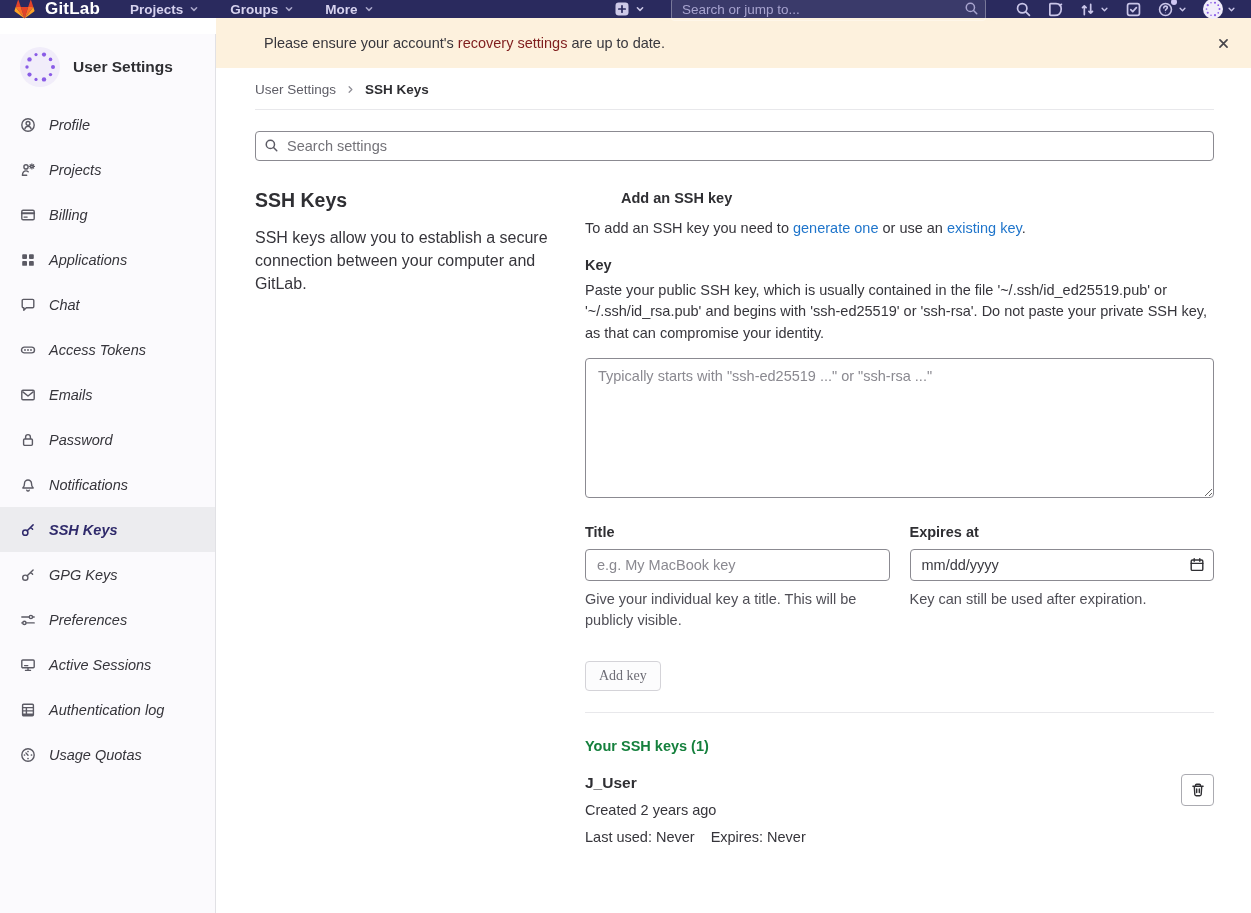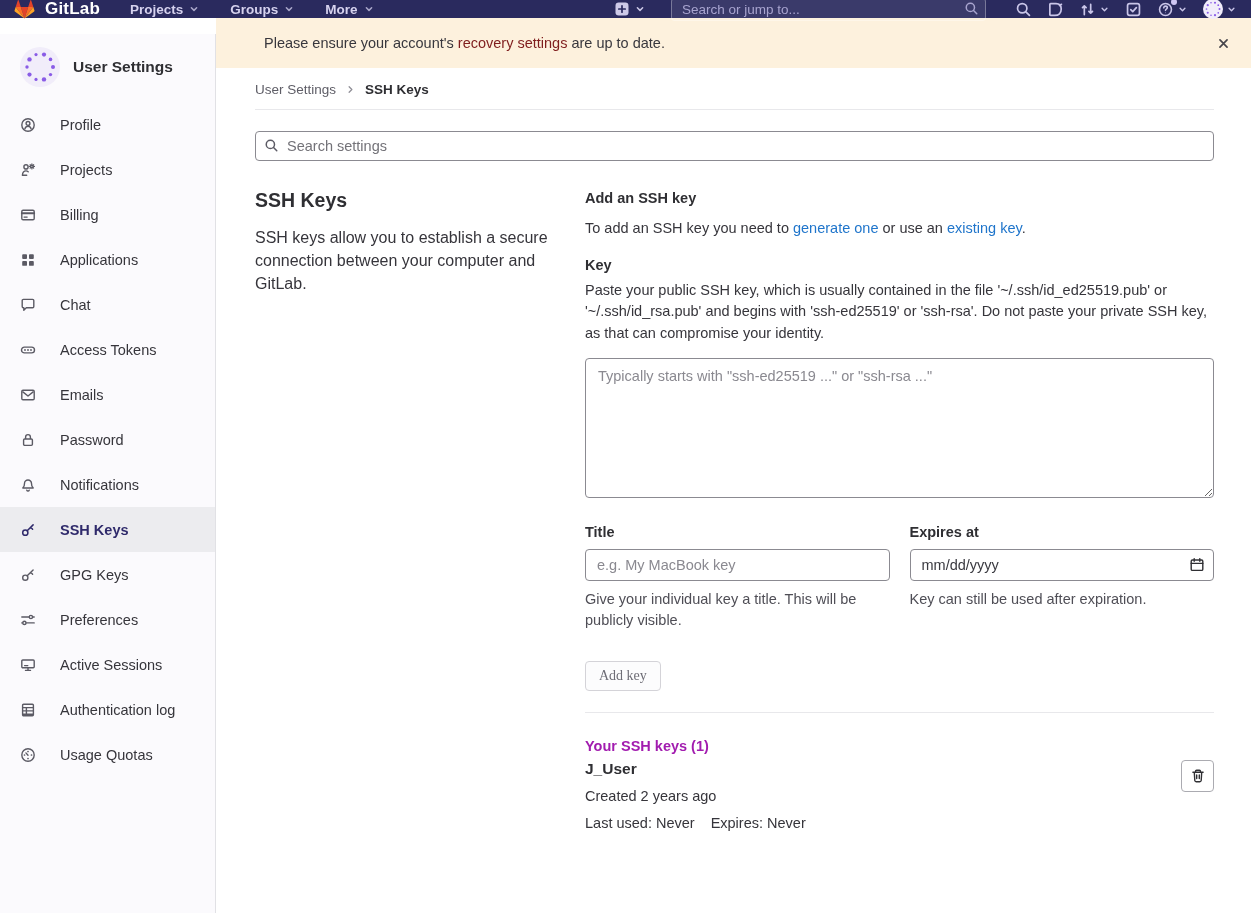--- a/index.html
+++ b/index.html
@@ -20,21 +20,21 @@
   .nav-search .nav-search-icon { position: absolute; right: 7px; top: 3px; color: #a8a4cf; }
   .nav-icon-btn { display: flex; align-items: center; gap: 3px; cursor: pointer; color: #c9c5e8; background: none; border: none; padding: 0; }
   .help-wrap { position: relative; }
   .help-dot { position: absolute; top: -2px; right: -3px; width: 6px; height: 6px; border-radius: 50%; background: #cfc6f4; }
   .avatar-sm { width: 20px; height: 20px; border-radius: 50%; display: block; }
 
   
   .sidebar { position: absolute; left: 0; top: 34px; bottom: 0; width: 216px; background: #fbfafd; border-right: 1px solid #e1e1e5; overflow: hidden; }
   .sb-header { display: flex; align-items: center; gap: 13px; padding: 13px 14px 15px 20px; }
   .sb-title { font-size: 15.5px; font-weight: 700; color: #2f2f33; }
-  .sb-item { height: 45px; display: flex; align-items: center; gap: 24px; padding: 0 14px 0 20px; font-size: 14.5px; color: #36353b; cursor: pointer; text-decoration: none; }
+  .sb-item { height: 45px; display: flex; align-items: center; gap: 13px; padding: 0 14px 0 20px; font-size: 14.5px; color: #36353b; cursor: pointer; text-decoration: none; font-style: italic; }
   .sb-item .sb-icon { color: #5b5a64; display: flex; }
   .sb-item.active { background: #ececef; color: #2f2a6b; font-weight: 700; }
   .sb-item.active .sb-icon { color: #2f2a6b; }
 
   
   .main { margin-left: 216px; height: 879px; }
   .banner { height: 50px; background: #fdf1dd; display: flex; align-items: center; padding: 0 16px 0 48px; font-size: 14.5px; color: #38373d; }
   .banner a { color: #7f1d1d; text-decoration: none; cursor: pointer; }
   .banner-close { margin-left: auto; background: none; border: none; color: #47464c; cursor: pointer; display: flex; padding: 4px; }
 
@@ -46,41 +46,41 @@
 
   .settings-search { margin-top: 21px; position: relative; }
   .settings-search input { width: 100%; height: 30px; border: 1px solid #8b8a91; border-radius: 4px; padding: 0 10px 0 31px; font-size: 14.5px; color: #333; font-family: inherit; outline: none; }
   .settings-search input::placeholder { color: #737278; }
   .settings-search .ss-icon { position: absolute; left: 9px; top: 7px; color: #5b5a64; }
 
   .columns { display: grid; grid-template-columns: 300px 1fr; column-gap: 30px; margin-top: 16px; }
   .page-title { font-size: 19.5px; font-weight: 700; color: #2f2f33; margin: 12px 0 14px; }
   .col-desc { font-size: 16px; line-height: 1.45; color: #36353b; }
 
-  .form-heading { font-size: 14.5px; font-weight: 700; color: #2f2f33; margin-top: 13px; }
+  .form-heading { font-size: 14.5px; font-weight: 700; color: #2f2f33; margin-top: 13px; margin-left: 36px; }
   .intro { margin: 14px 0 21px; font-size: 14.5px; color: #36353b; }
   .intro a, .key-item a { color: #1f75cb; text-decoration: none; cursor: pointer; }
   .key-label { font-size: 14.5px; font-weight: 700; color: #2f2f33; margin-bottom: 7px; }
   .key-desc { font-size: 14.5px; line-height: 1.47; color: #36353b; margin-bottom: 14px; }
   textarea.key-area { width: 100%; height: 140px; border: 1px solid #8b8a91; border-radius: 4px; padding: 9px 12px; font-size: 14.5px; color: #333; font-family: inherit; resize: vertical; outline: none; }
   textarea.key-area::placeholder { color: #8a8990; }
 
   .field-row { display: grid; grid-template-columns: 1fr 1fr; column-gap: 20px; margin-top: 22px; }
   .field-label { font-size: 14.5px; font-weight: 700; color: #2f2f33; margin-bottom: 9px; }
   .text-input { width: 100%; height: 32px; border: 1px solid #8b8a91; border-radius: 4px; padding: 0 11px; font-size: 14.5px; color: #333; font-family: inherit; outline: none; }
   .text-input::placeholder { color: #8a8990; }
   .expires-wrap { position: relative; }
   .expires-wrap input::placeholder { color: #3a3a40; }
   .cal-icon { position: absolute; right: 9px; top: 8px; color: #2f2f33; pointer-events: none; display: flex; }
   .field-help { margin-top: 8px; font-size: 14.5px; color: #4f4e56; line-height: 1.45; }
 
   .add-key-btn { margin-top: 30px; height: 30px; padding: 0 13px; border: 1px solid #d4d3d8; border-radius: 4px; background: #fcfcfd; color: #6e6d76; font-size: 14px; font-family: Liberation Serif, serif; cursor: pointer; }
 
   .divider { border: none; border-top: 1px solid #e8e8eb; margin-top: 21px; }
-  .your-keys-heading { font-size: 14.5px; font-weight: 700; color: #a21caf; margin: 25px 0 6px; }
+  .your-keys-heading { font-size: 14.5px; font-weight: 700; color: #15803d; margin: 25px 0 20px; }
 
   .key-item { display: flex; justify-content: space-between; align-items: flex-start; }
   .key-title { font-size: 15.5px; font-weight: 700; color: #2f2f33 !important; display: inline-block; margin-bottom: 10px; }
   .fp-row { display: flex; align-items: center; gap: 9px; font-size: 14.5px; color: #333; margin-bottom: 12px; }
   .fp-row .fp-icon { color: #333; display: flex; }
   .key-created { font-size: 14.5px; color: #36353b; margin-bottom: 11px; }
   .key-meta { font-size: 14.5px; color: #36353b; display: flex; gap: 16px; }
   .delete-btn { width: 33px; height: 32px; border: 1px solid #ababb1; border-radius: 4px; background: #fff; display: flex; align-items: center; justify-content: center; color: #2f2f33; cursor: pointer; }
 </style>
 </head>

